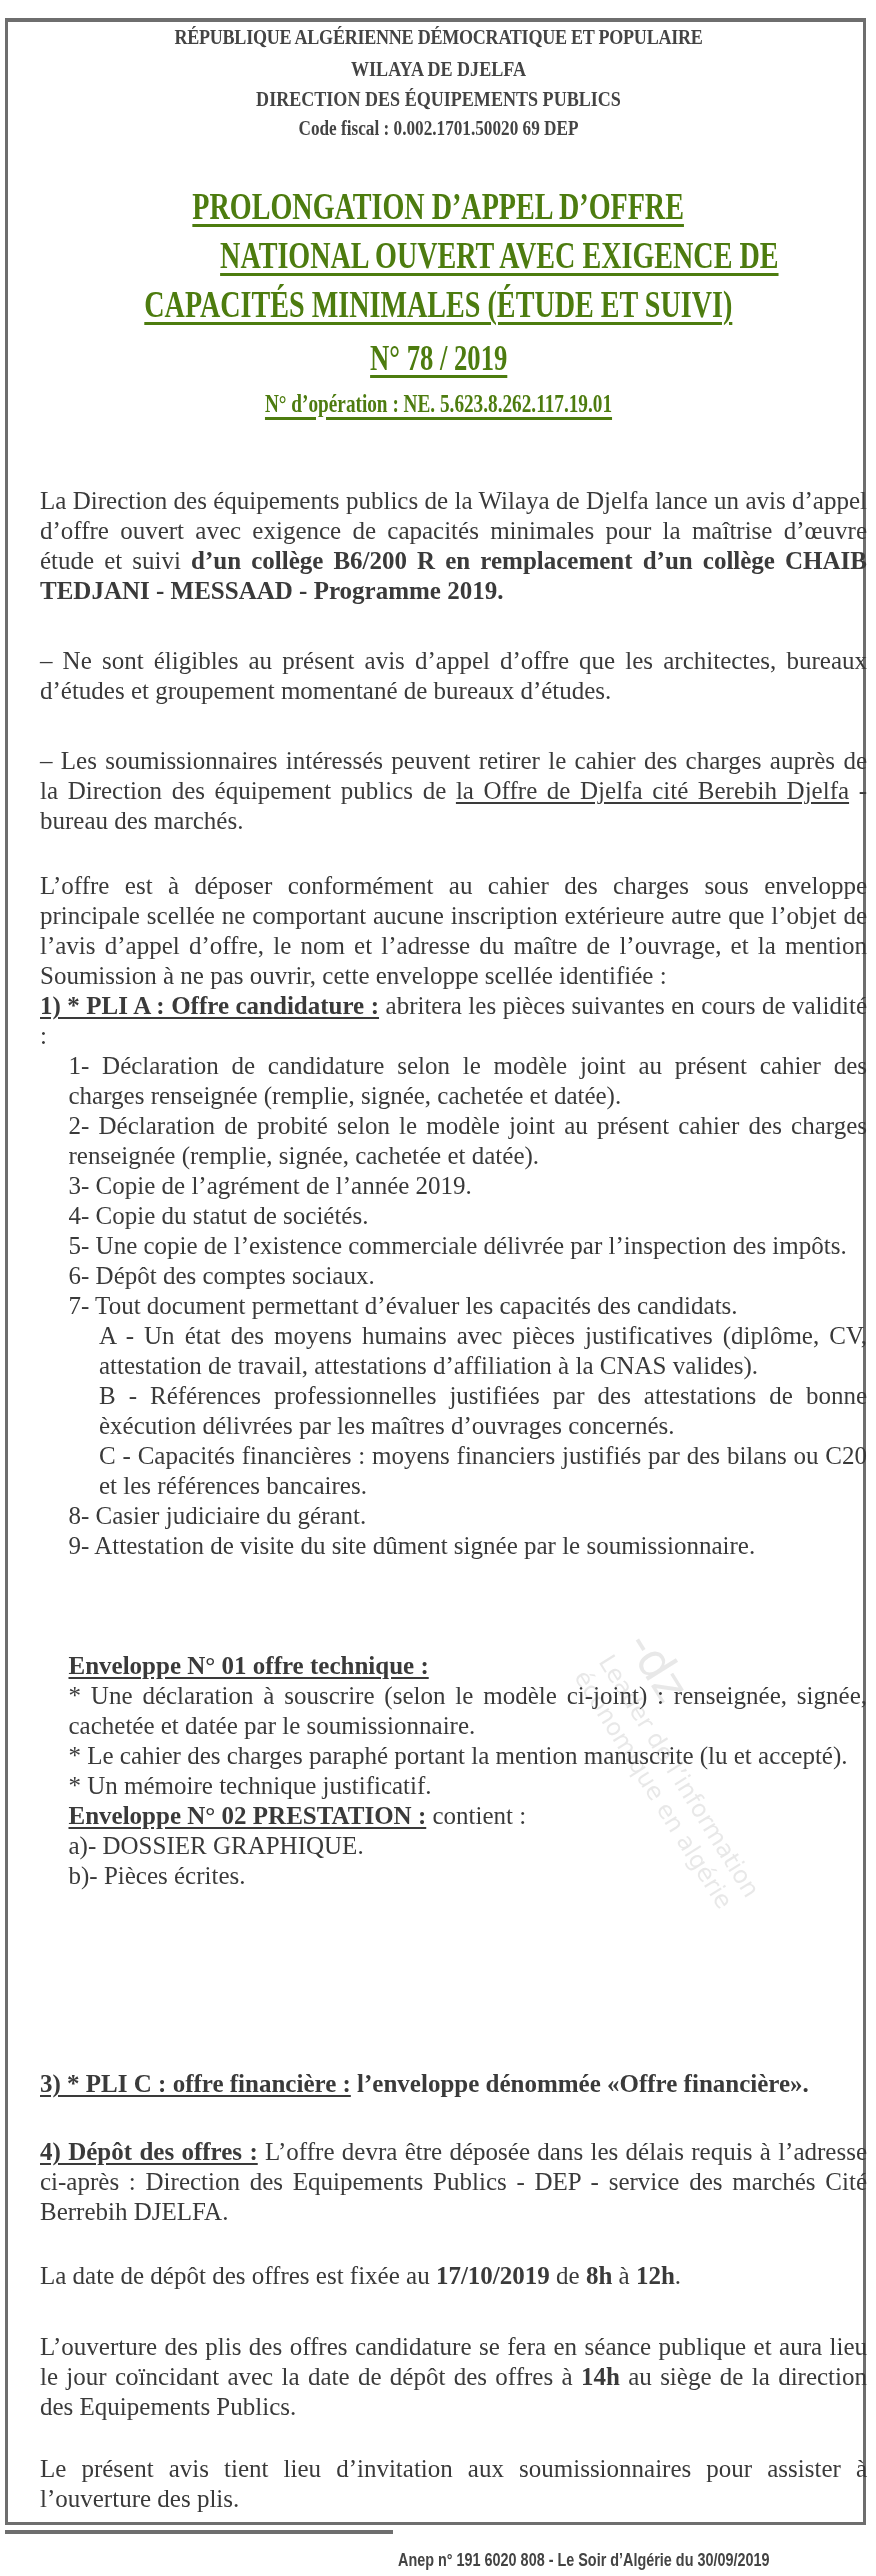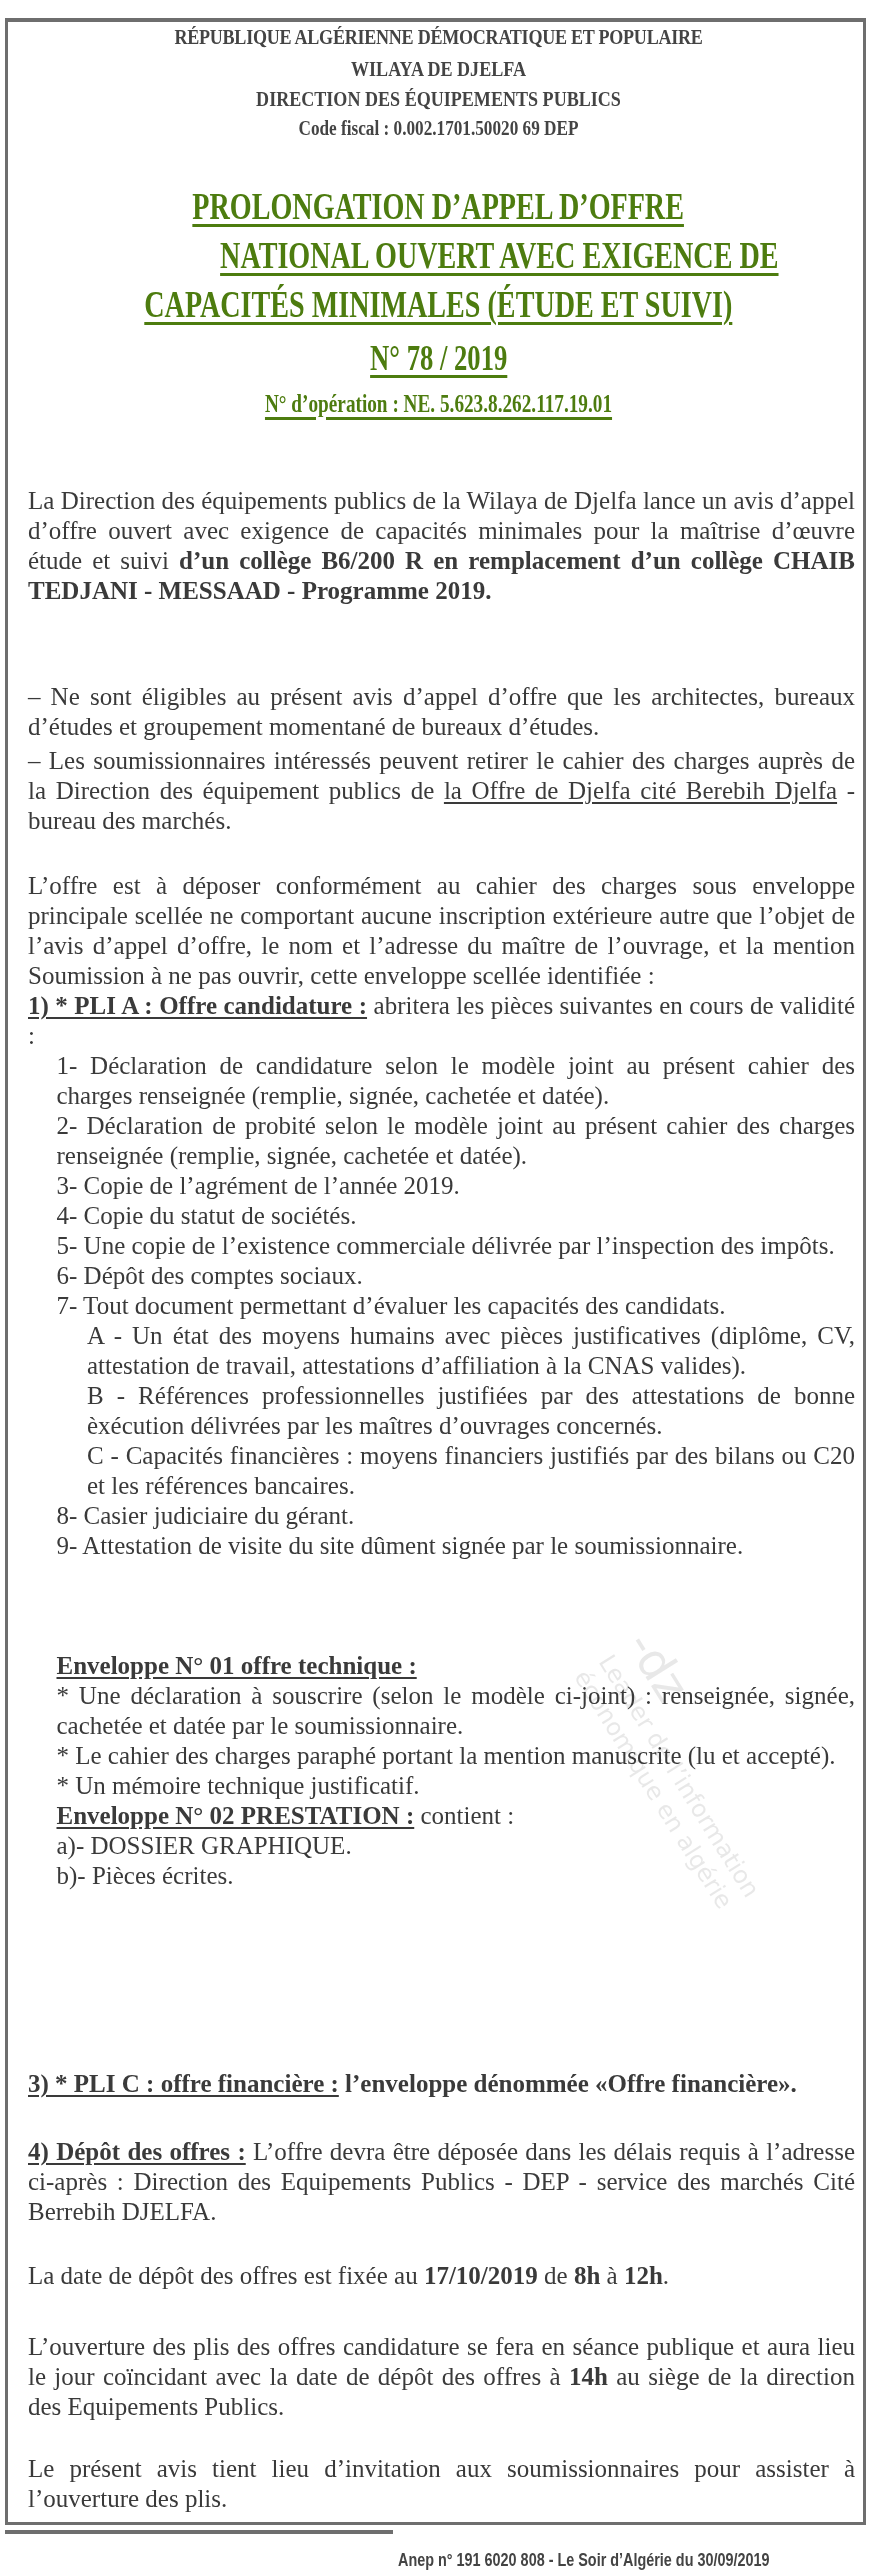--- a/index.html
+++ b/index.html
@@ -23,21 +23,21 @@
     font-weight: bold; font-size: 38px; color: #4d7c0f;
   }
   .title-line span { text-decoration: underline; text-decoration-thickness: 3px; text-underline-offset: 4.7px; display: inline-block; transform: scaleX(0.74); transform-origin: center; white-space: nowrap; }
   .t1 { top: 184px; }
   .t2 { top: 233px; text-align: right; }
   .t3 { top: 282px; }
   .t4 { top: 337px; font-size: 36px; }
   .t5 { top: 389px; font-size: 26px; }
 
   .body {
-    position: absolute; left: 28px; width: 827px;
+    position: absolute; left: 40px; width: 827px;
     font-size: 25px; line-height: 30px; text-align: justify;
     color: #3a3a3a;
   }
   .body p { margin: 0; }
   .b { font-weight: bold; }
   .u { text-decoration: underline; text-decoration-thickness: 1.8px; text-underline-offset: 3px; }
   .ind1 { padding-left: 28.5px; }
   .ind2 { padding-left: 59px; }
 
   .footer {
@@ -72,21 +72,21 @@
 <div class="watermark">
   <div style="font-size:47px;line-height:53px;">-dz</div>
   <div>Leader de l’information</div>
   <div>économique en algérie</div>
 </div>
 
 <div class="body" style="top:486px;">
   <p><span>La Direction des équipements publics de la Wilaya de Djelfa lance un avis d’appel d’offre ouvert avec exigence de capacités minimales pour la maîtrise d’œuvre étude et suivi </span><span class="b">d’un collège B6/200 R en remplacement d’un collège CHAIB TEDJANI - MESSAAD - Programme 2019.</span></p>
 </div>
 
-<div class="body" style="top:646px;margin-top:36px;">
+<div class="body" style="top:646px;">
   <p>– Ne sont éligibles au présent avis d’appel d’offre que les architectes, bureaux d’études et groupement momentané de bureaux d’études.</p>
 </div>
 
 <div class="body" style="top:746px;">
   <p><span>– Les soumissionnaires intéressés peuvent retirer le cahier des charges auprès de la Direction des équipement publics de </span><span class="u">la Offre de Djelfa cité Berebih Djelfa</span><span> - bureau des marchés.</span></p>
 </div>
 
 <div class="body" style="top:871px;">
   <p>L’offre est à déposer conformément au cahier des charges sous enveloppe principale scellée ne comportant aucune inscription extérieure autre que l’objet de l’avis d’appel d’offre, le nom et l’adresse du maître de l’ouvrage, et la mention Soumission à ne pas ouvrir, cette enveloppe scellée identifiée :</p>
   <p><span class="b u">1) * PLI A : Offre candidature :</span><span> abritera les pièces suivantes en cours de validité :</span></p>

